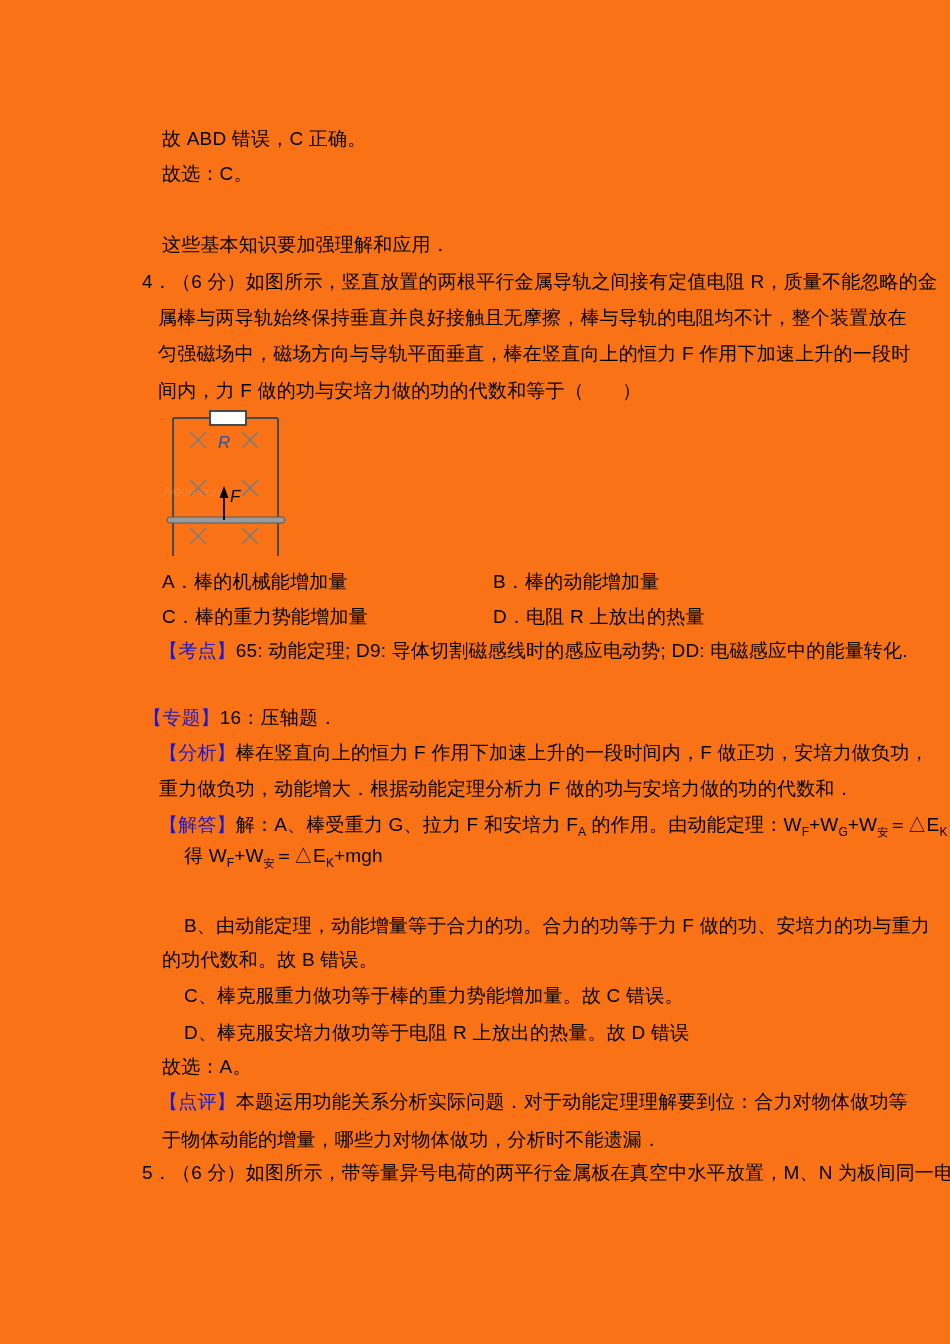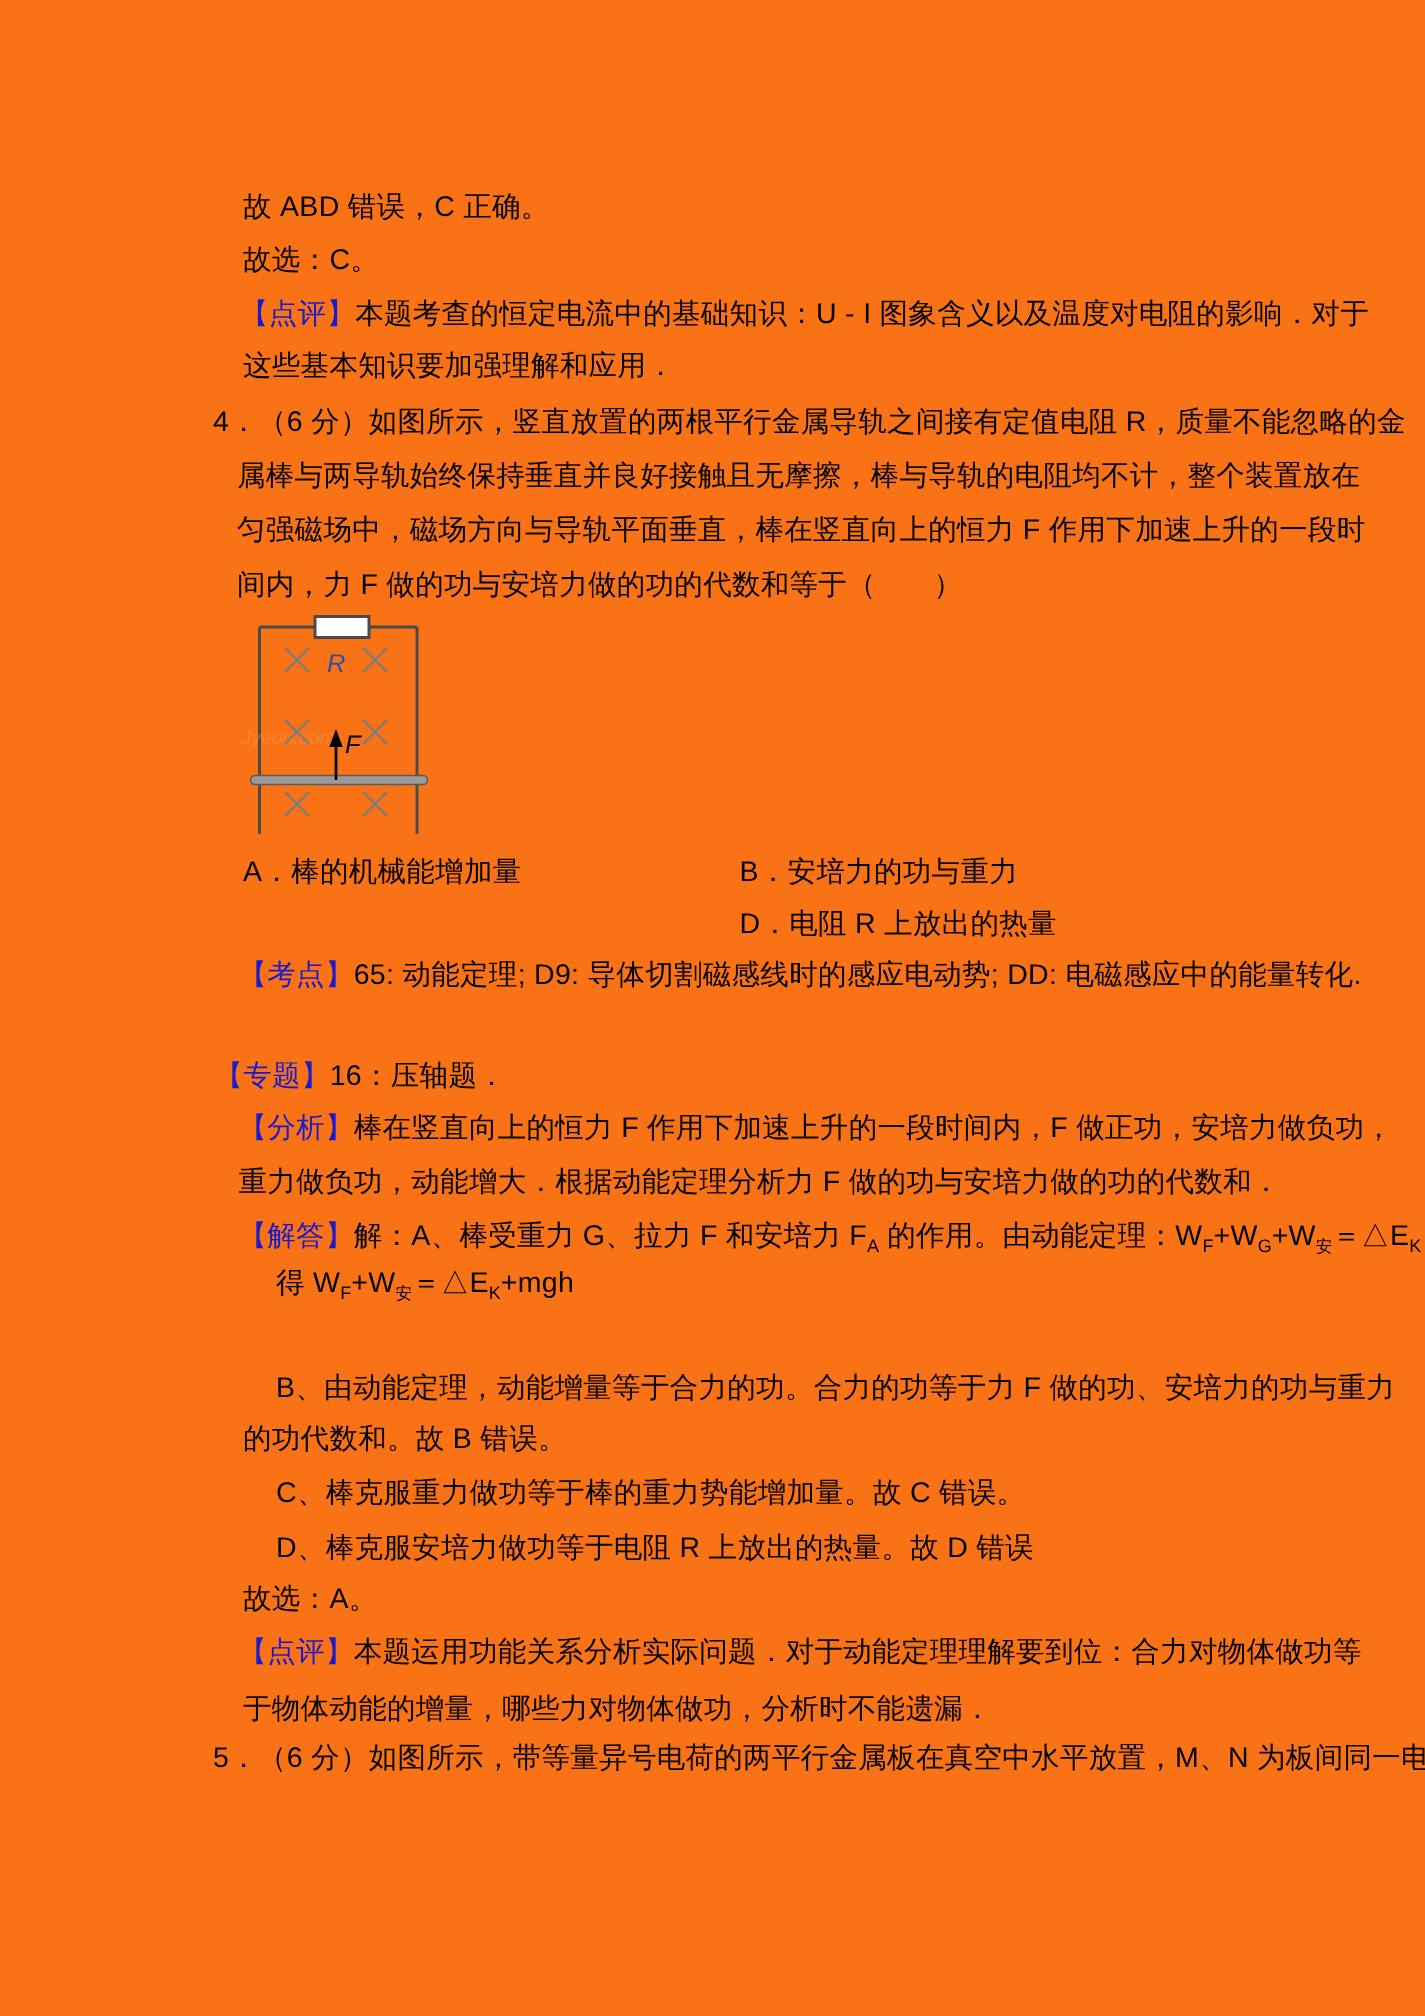--- a/index.html
+++ b/index.html
@@ -25,23 +25,20 @@
   .fig svg{display:block;}
   .wm{font-style:italic;}
 </style>
 </head>
 <body>
 
 <div id="page">
 
   <div class="ln" style="left:162px;top:126px">故 ABD 错误，C 正确。</div>
   <div class="ln" style="left:162px;top:161px">故选：C。</div>
-  <div class="ln" style="left:160px;top:197px">
-    <span class="lbl">【点评】</span><span>本题考查的恒定电流中的基础知识：U - I 图象含义以及温度对电阻的影响．对于</span>
-  </div>
   <div class="ln" style="left:162px;top:232px">这些基本知识要加强理解和应用．</div>
 
   <div class="ln" style="left:142px;top:269px">
     <span>4．</span><span>（6 分）如图所示，竖直放置的两根平行金属导轨之间接有定值电阻 R，质量不能忽略的金</span>
   </div>
   <div class="ln" style="left:158px;top:305px">属棒与两导轨始终保持垂直并良好接触且无摩擦，棒与导轨的电阻均不计，整个装置放在</div>
   <div class="ln" style="left:158px;top:341px">匀强磁场中，磁场方向与导轨平面垂直，棒在竖直向上的恒力 F 作用下加速上升的一段时</div>
   <div class="ln" style="left:158px;top:378px">间内，力 F 做的功与安培力做的功的代数和等于（　　）</div>
 
   <div class="fig">
@@ -74,21 +71,22 @@
 
       <rect x="7" y="111" width="118" height="6" rx="3" fill="#9a9a9a" stroke="#5a5a5a" stroke-width="1"></rect>
 
       <line x1="64" y1="114" x2="64" y2="90" stroke="#000000" stroke-width="1.8"></line>
       <polygon points="64,80 59.5,92 68.5,92" fill="#000000"></polygon>
       <text x="70" y="96" font-size="17" font-style="italic" fill="#000000">F</text>
     </svg>
   </div>
 
   <div class="ln" style="left:162px;top:569px">A．棒的机械能增加量</div>
-  <div class="ln" style="left:493px;top:569px">B．安培力的功与重力</div>
+  <div class="ln" style="left:493px;top:569px">B．棒的动能增加量</div>
+  <div class="ln" style="left:162px;top:604px">C．棒的重力势能增加量</div>
   <div class="ln" style="left:493px;top:604px">D．电阻 R 上放出的热量</div>
 
   <div class="ln" style="left:159px;top:638px">
     <span class="lbl">【考点】</span><span>65: 动能定理; D9: 导体切割磁感线时的感应电动势; DD: 电磁感应中的能量转化.</span>
   </div>
   <div class="ln" style="left:143px;top:705px">
     <span class="lbl">【专题】</span><span>16：压轴题．</span>
   </div>
 
   <div class="ln" style="left:159px;top:740px">

